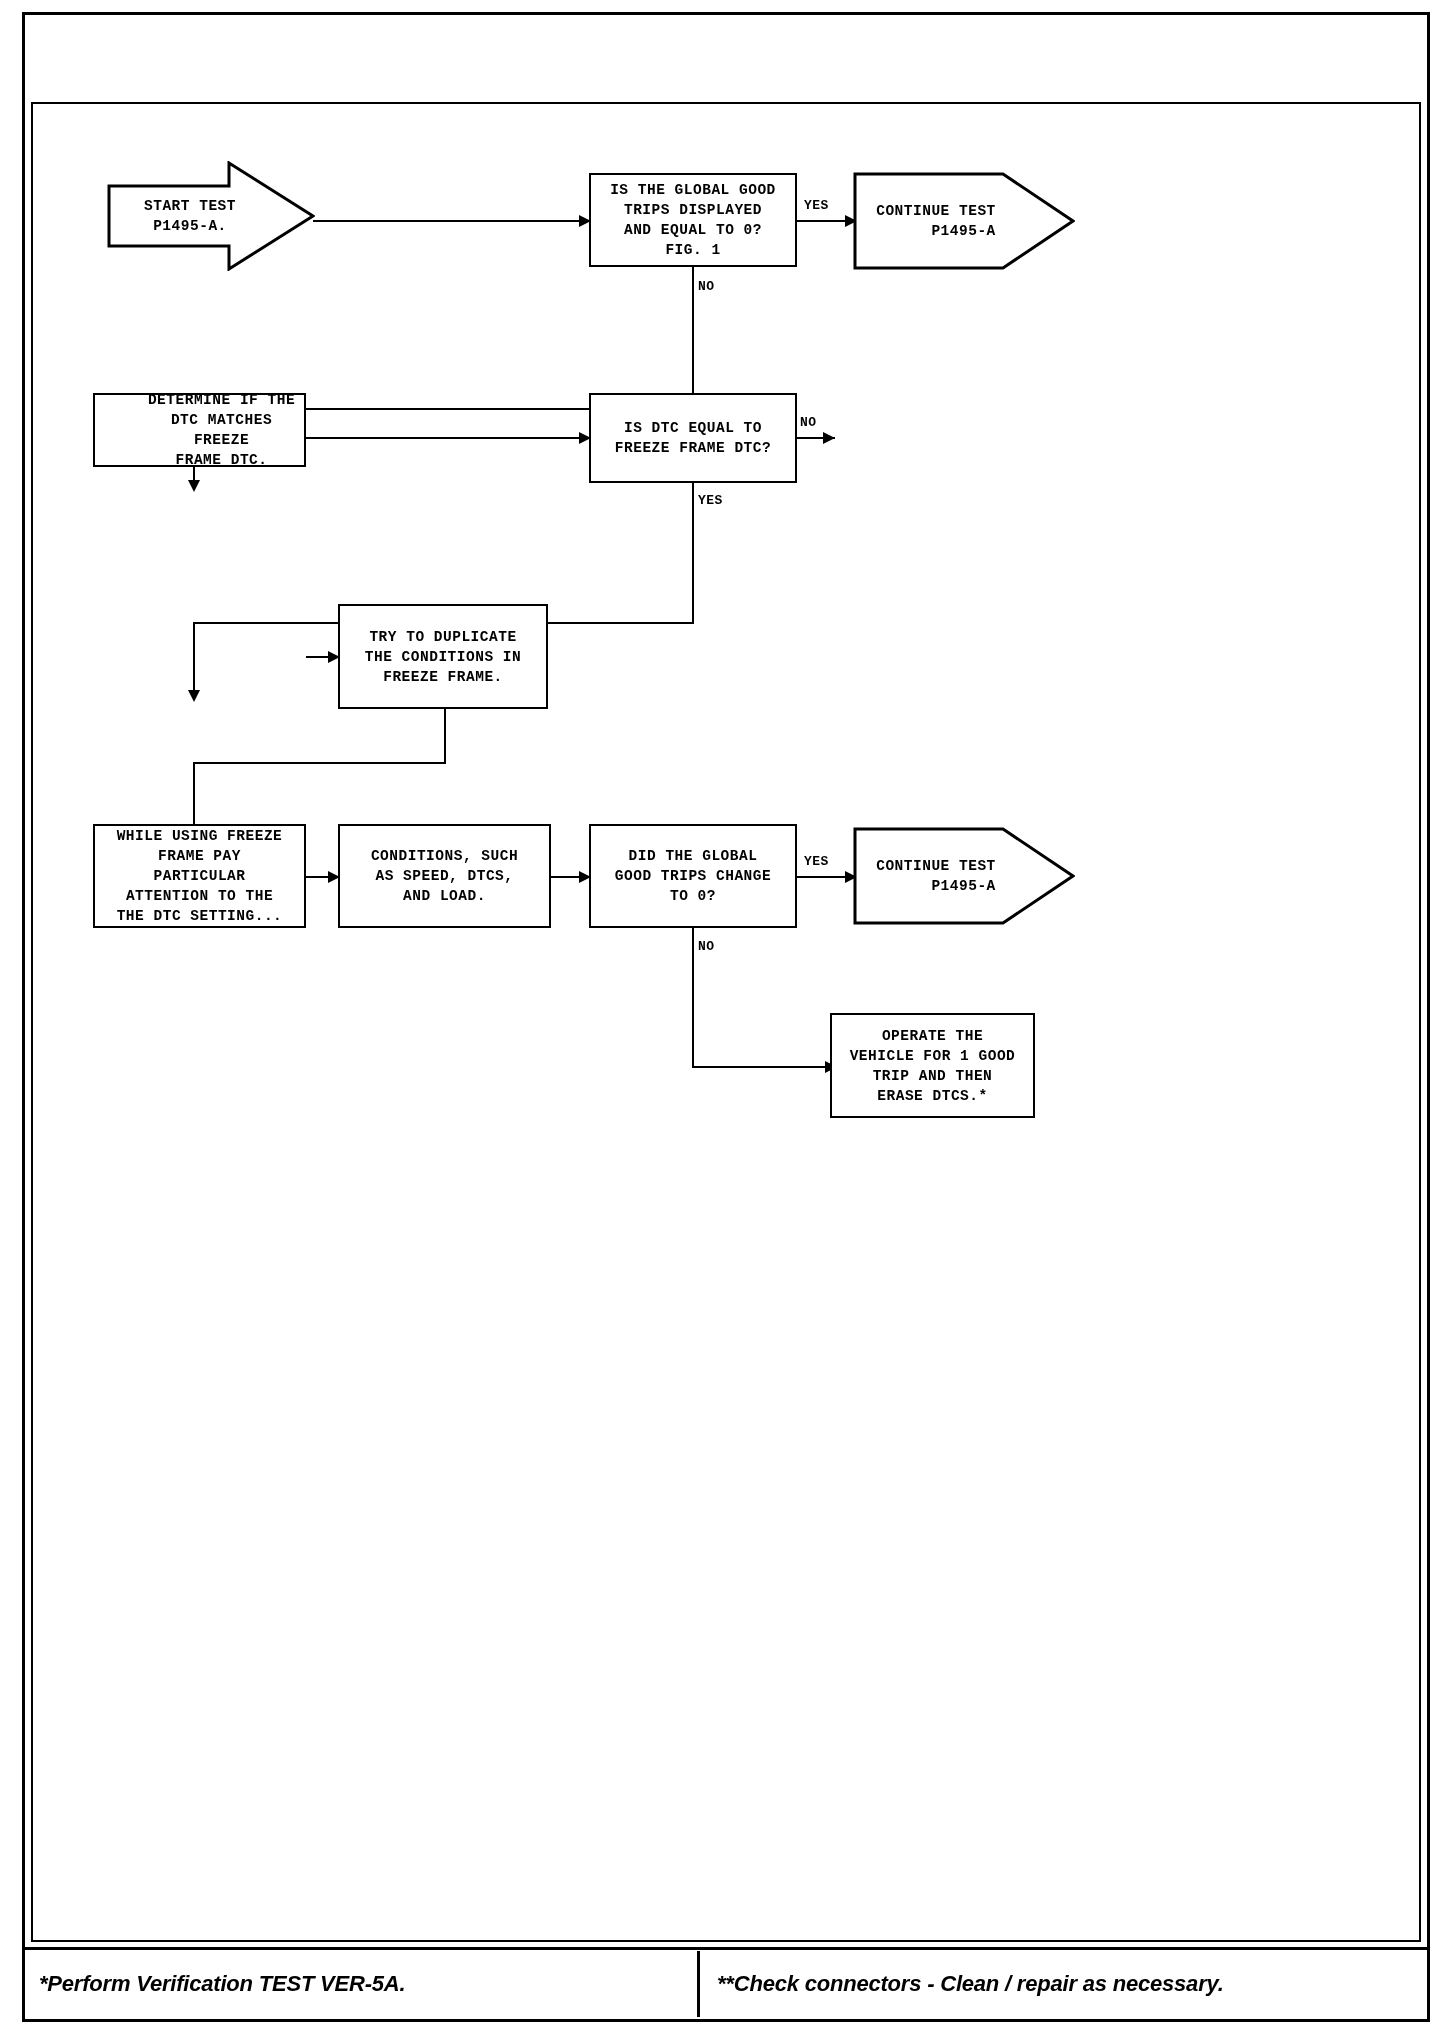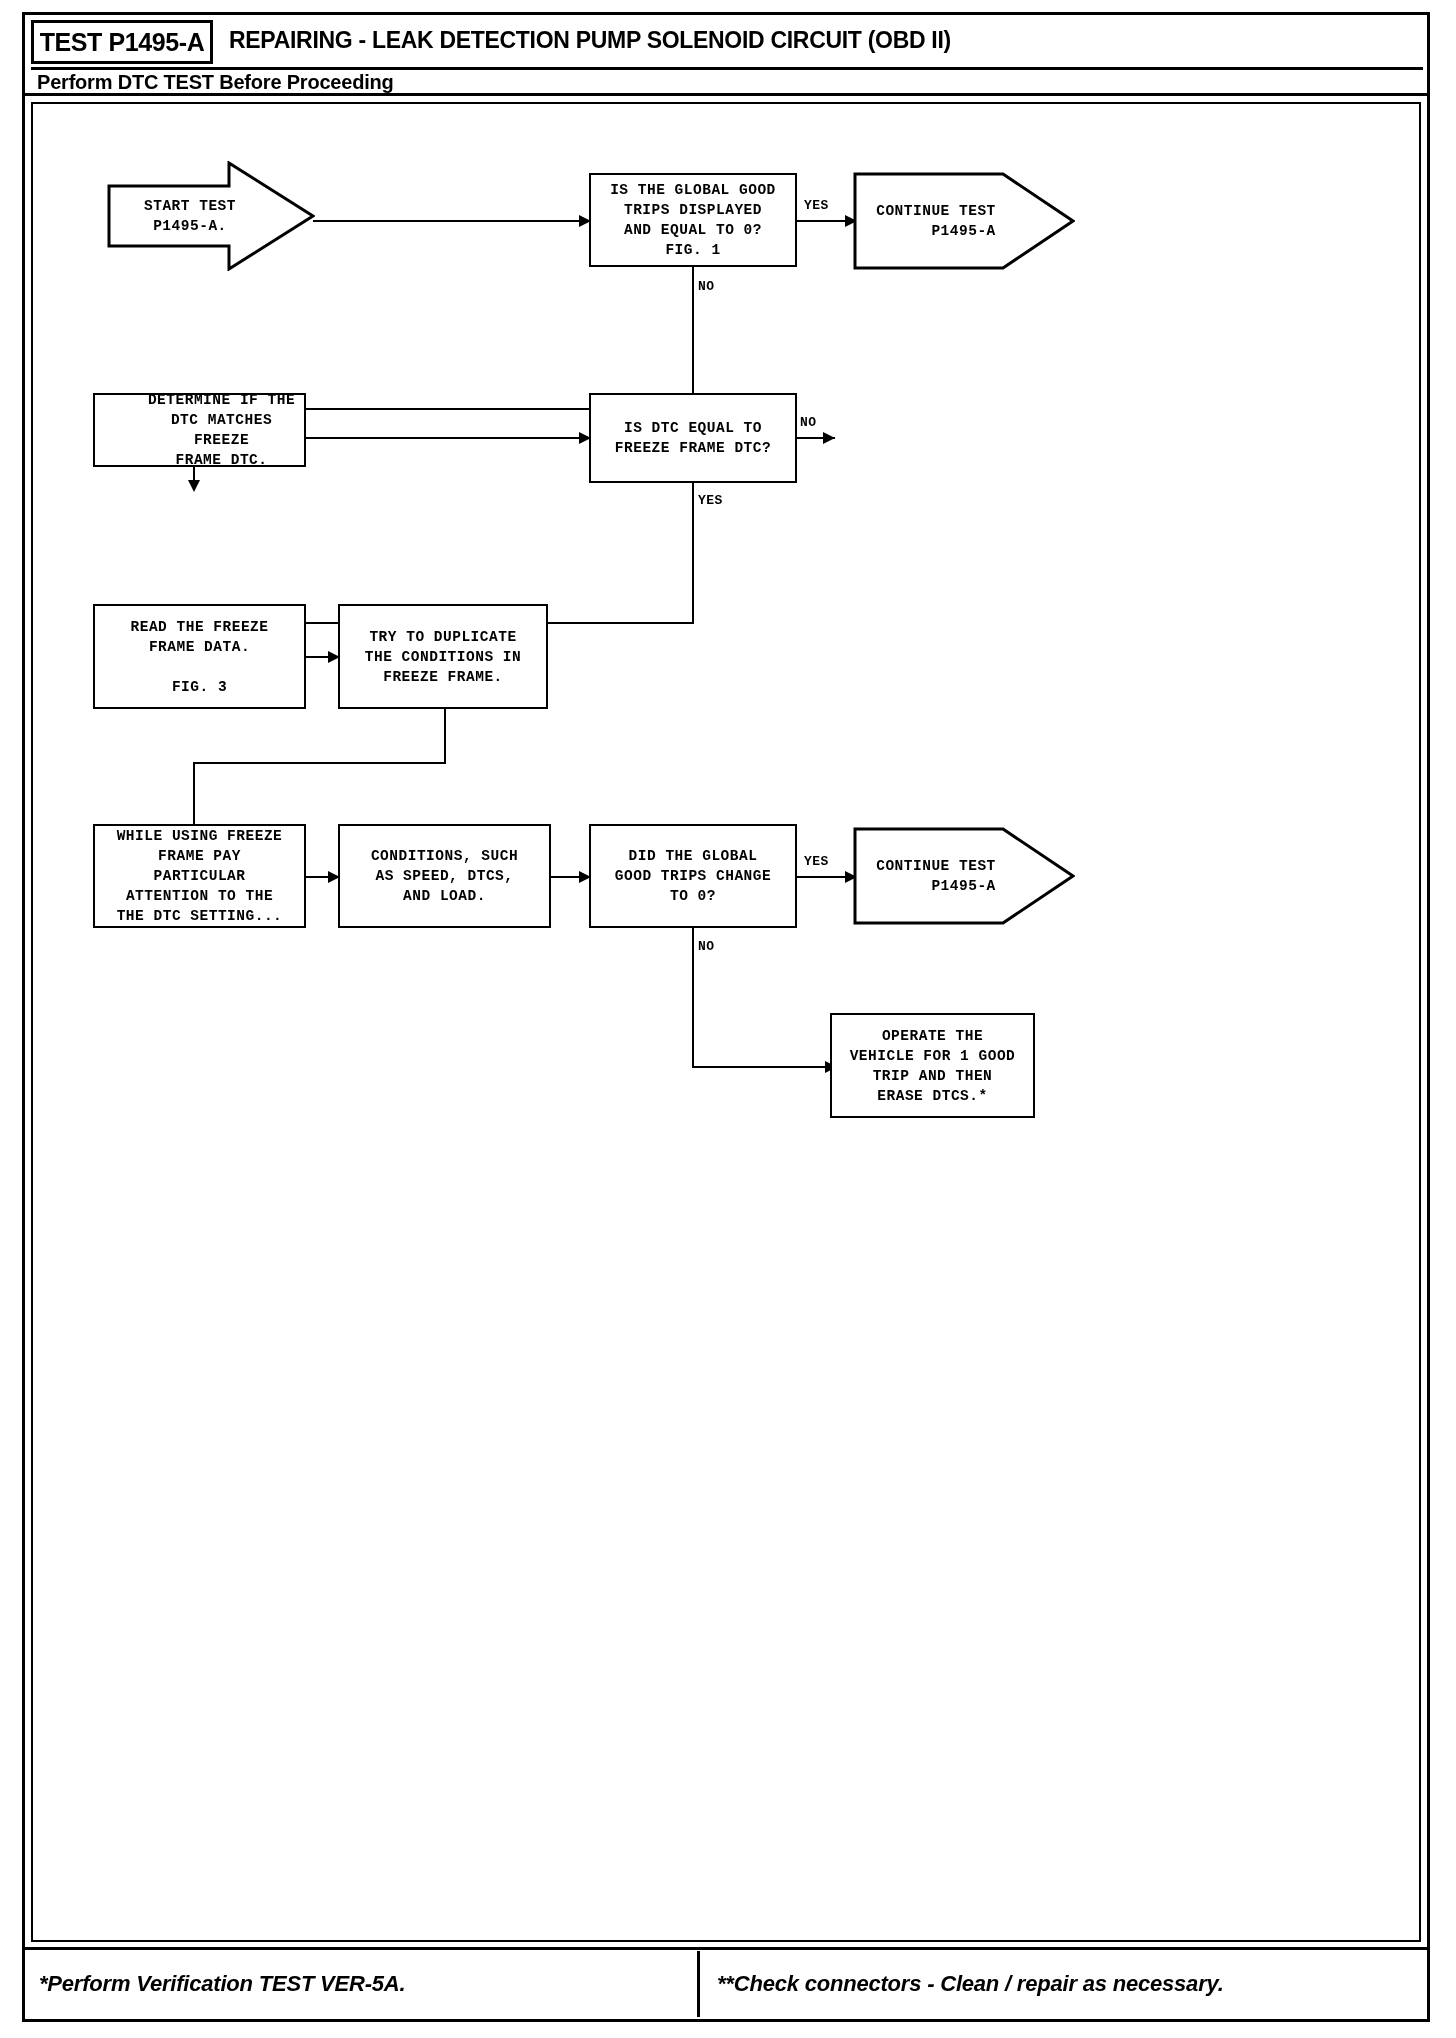--- a/index.html
+++ b/index.html
@@ -231,29 +231,20 @@
     letter-spacing: -0.2px;
     white-space: nowrap;
     color: #000;
   }
 </style>
 </head>
 <body>
 
 <div id="page-frame">
 
-  <div id="header-band">
-    <div id="test-id-box">
-      <span id="test-id-label">TEST P1495-A</span>
-    </div>
-    <div id="header-title">REPAIRING - LEAK DETECTION PUMP SOLENOID CIRCUIT (OBD II)</div>
-    <div id="header-rule"></div>
-    <div id="header-subtitle">Perform DTC TEST Before Proceeding</div>
-    <div id="header-bottom-rule"></div>
-  </div>
 
   <div id="flow-canvas">
     <div id="inner-frame"></div>
 
     <div class="node arrowshape" style="left:82px; top:65px; width:208px; height:110px;">
       <svg width="208" height="110" viewBox="0 0 208 110">
         <polygon points="2,25 122,25 122,2 206,55 122,108 122,85 2,85" fill="#ffffff" stroke="#000000" stroke-width="3" stroke-linejoin="miter"></polygon>
       </svg>
       <span class="node-text" style="margin-right:42px;">START TEST
 P1495-A.</span>
@@ -305,26 +296,20 @@
     <div class="arrowhead right" style="left:798px; top:336px;"></div>
     <div class="branch-label" style="left:775px; top:319px;">NO</div>
 
 
     <div class="conn v" style="left:667px; top:387px; width:2px; height:141px;"></div>
     <div class="conn h" style="left:168px; top:526px; width:501px;"></div>
     <div class="conn v" style="left:168px; top:526px; width:2px; height:72px;"></div>
     <div class="arrowhead down" style="left:163px; top:594px;"></div>
     <div class="branch-label" style="left:673px; top:397px;">YES</div>
 
-    <div class="node rect" style="left:68px; top:508px; width:213px; height:105px;">
-      <span class="node-text">READ THE FREEZE
-FRAME DATA.
-
-FIG. 3</span>
-    </div>
 
     <div class="conn h" style="left:281px; top:560px; width:32px;"></div>
     <div class="arrowhead right" style="left:303px; top:555px;"></div>
 
     <div class="node rect" style="left:313px; top:508px; width:210px; height:105px;">
       <span class="node-text">TRY TO DUPLICATE
 THE CONDITIONS IN
 FREEZE FRAME.</span>
     </div>
 

